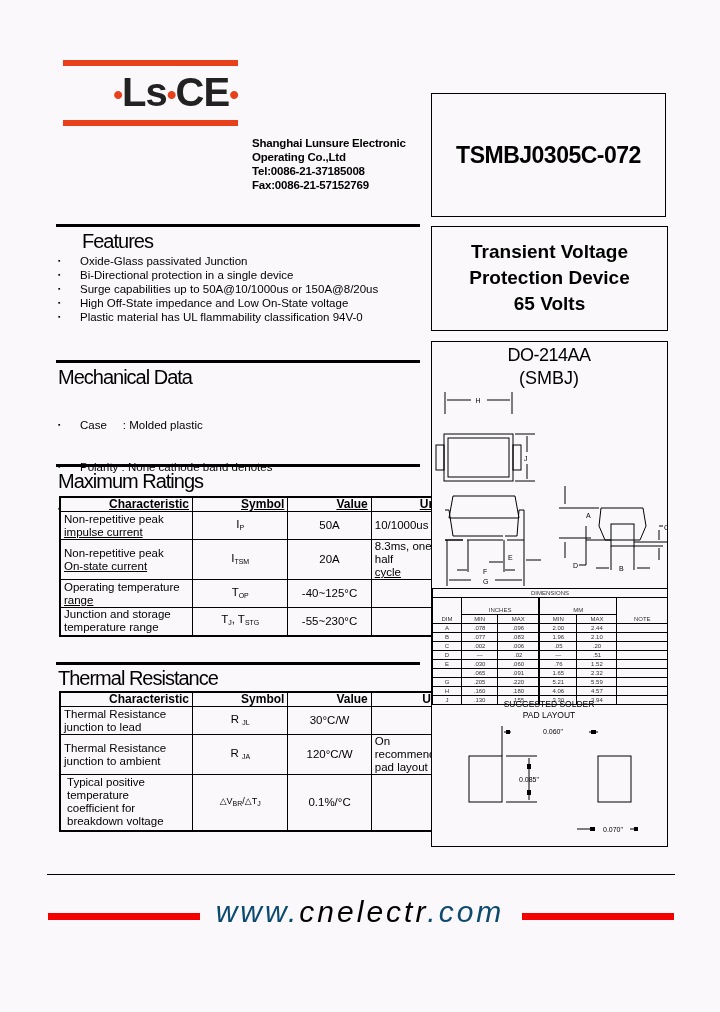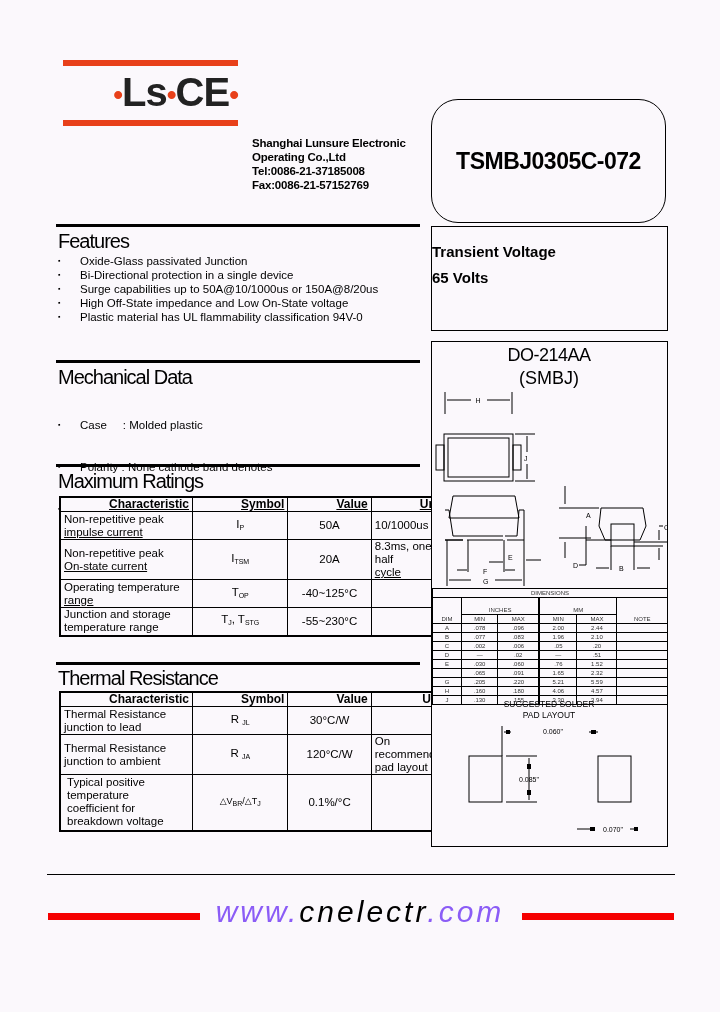--- a/index.html
+++ b/index.html
@@ -5,70 +5,71 @@
   html, body { margin:0; padding:0; }
   body { width:720px; height:1012px; background:#fbf8fc; position:relative; font-family:"Liberation Sans", sans-serif; color:#000; overflow:hidden; }
   .abs { position:absolute; }
   .logo-bar { position:absolute; left:63px; width:175px; height:6px; background:#e8401a; }
   .logo-text { position:absolute; left:63px; top:70px; width:175px; text-align:right; font-family:"Liberation Sans", sans-serif; font-weight:bold; font-size:40px; letter-spacing:-1px; color:#222; line-height:44px; }
   .logo-dot { color:#e8401a; font-size:28px; vertical-align:middle; }
   .company { position:absolute; left:252px; top:136px; font-size:11.5px; font-weight:bold; line-height:14px; letter-spacing:-0.2px; }
   .company div { white-space:nowrap; }
   .box { position:absolute; border:1px solid #000; background:#fbf8fc; }
   .part-no { font-weight:bold; font-size:23px; text-align:center; letter-spacing:-0.5px; }
-  .desc { font-weight:bold; font-size:15px; line-height:26px; }
+  .desc { font-weight:bold; font-size:19px; text-align:center; line-height:26px; }
   .rule { position:absolute; left:56px; width:364px; height:3px; background:#000; }
   .section-title { position:absolute; left:58px; font-size:20px; letter-spacing:-1px; }
   ul.bullets { position:absolute; left:58px; margin:0; padding:0; list-style:none; font-size:11.5px; line-height:14px; }
   ul.bullets li { position:relative; padding-left:22px; white-space:nowrap; }
   ul.bullets li::before { content:"▪"; position:absolute; left:0; font-size:7px; top:0; }
   table.spec { position:absolute; border-collapse:collapse; font-size:11.5px; line-height:13px; background:#fbf8fc; }
   table.spec th, table.spec td { border:1px solid #000; padding:0 3px; }
   table.spec { border:2px solid #000; }
   table.spec th { font-weight:bold; font-size:12px; height:13px;padding-left:48px; }
   table.spec td.c { text-align:center; }
   sub.s { font-size:7px; vertical-align:-2px; }
   table.dims { position:absolute; left:432px; top:588px; width:236px; border-collapse:collapse; font-size:6px; line-height:7px; color:#333; }
   table.dims td { border:1px solid #000; text-align:center; padding:0; height:8px; }
   table.dims td.thick { border-left:2px solid #000; }
   .footer-line { position:absolute; left:47px; top:874px; width:628px; height:1px; background:#000; }
   .red-bar { position:absolute; top:913px; height:7px; background:#f50000; }
   .footer-url { position:absolute; left:200px; top:895px; width:320px; text-align:center; font-style:italic; font-size:30px; letter-spacing:3px; }
-  .red { color:#8b5cf6; }
+  .red { color:#0c4a6e; }
   svg text { font-family:"Liberation Sans", sans-serif; }
 </style>
 </head>
 <body>
 
 <div class="logo-bar" style="top:60px;"></div>
 <div class="logo-text">
   <span class="logo-dot">•</span><span>Ls</span><span class="logo-dot">•</span><span>CE</span><span class="logo-dot">•</span>
 </div>
 <div class="logo-bar" style="top:120px;"></div>
 
 <div class="company">
   <div>Shanghai Lunsure Electronic</div>
   <div>Operating Co.,Ltd</div>
   <div>Tel:0086-21-37185008</div>
   <div>Fax:0086-21-57152769</div>
 </div>
 
-<div class="box" style="left:431px; top:99px; width:233px; height:122px;border-radius:27px;">
+<div class="box" style="left:431px; top:93px; width:233px; height:122px;">
   <div class="part-no" style="margin-top:48px;">TSMBJ0305C-072</div>
 </div>
 
 <div class="box" style="left:431px; top:226px; width:235px; height:103px;">
   <div class="desc" style="margin-top:12px;">
     <div>Transient Voltage</div>
+    <div>Protection Device</div>
     <div>65 Volts</div>
   </div>
 </div>
 
 <div class="rule" style="top:224px;"></div>
-<div class="section-title" style="top:230px;">Features</div>
+<div class="section-title" style="top:230px;margin-left:24px;">Features</div>
 <ul class="bullets" style="top:254px;">
   <li>Oxide-Glass passivated Junction</li>
   <li>Bi-Directional protection in a single device</li>
   <li>Surge capabilities up to 50A@10/1000us or 150A@8/20us</li>
   <li>High Off-State impedance and Low On-State voltage</li>
   <li>Plastic material has UL flammability classification 94V-0</li>
 </ul>
 
 <div class="rule" style="top:360px;"></div>
 <div class="section-title" style="top:366px;">Mechanical Data</div>

